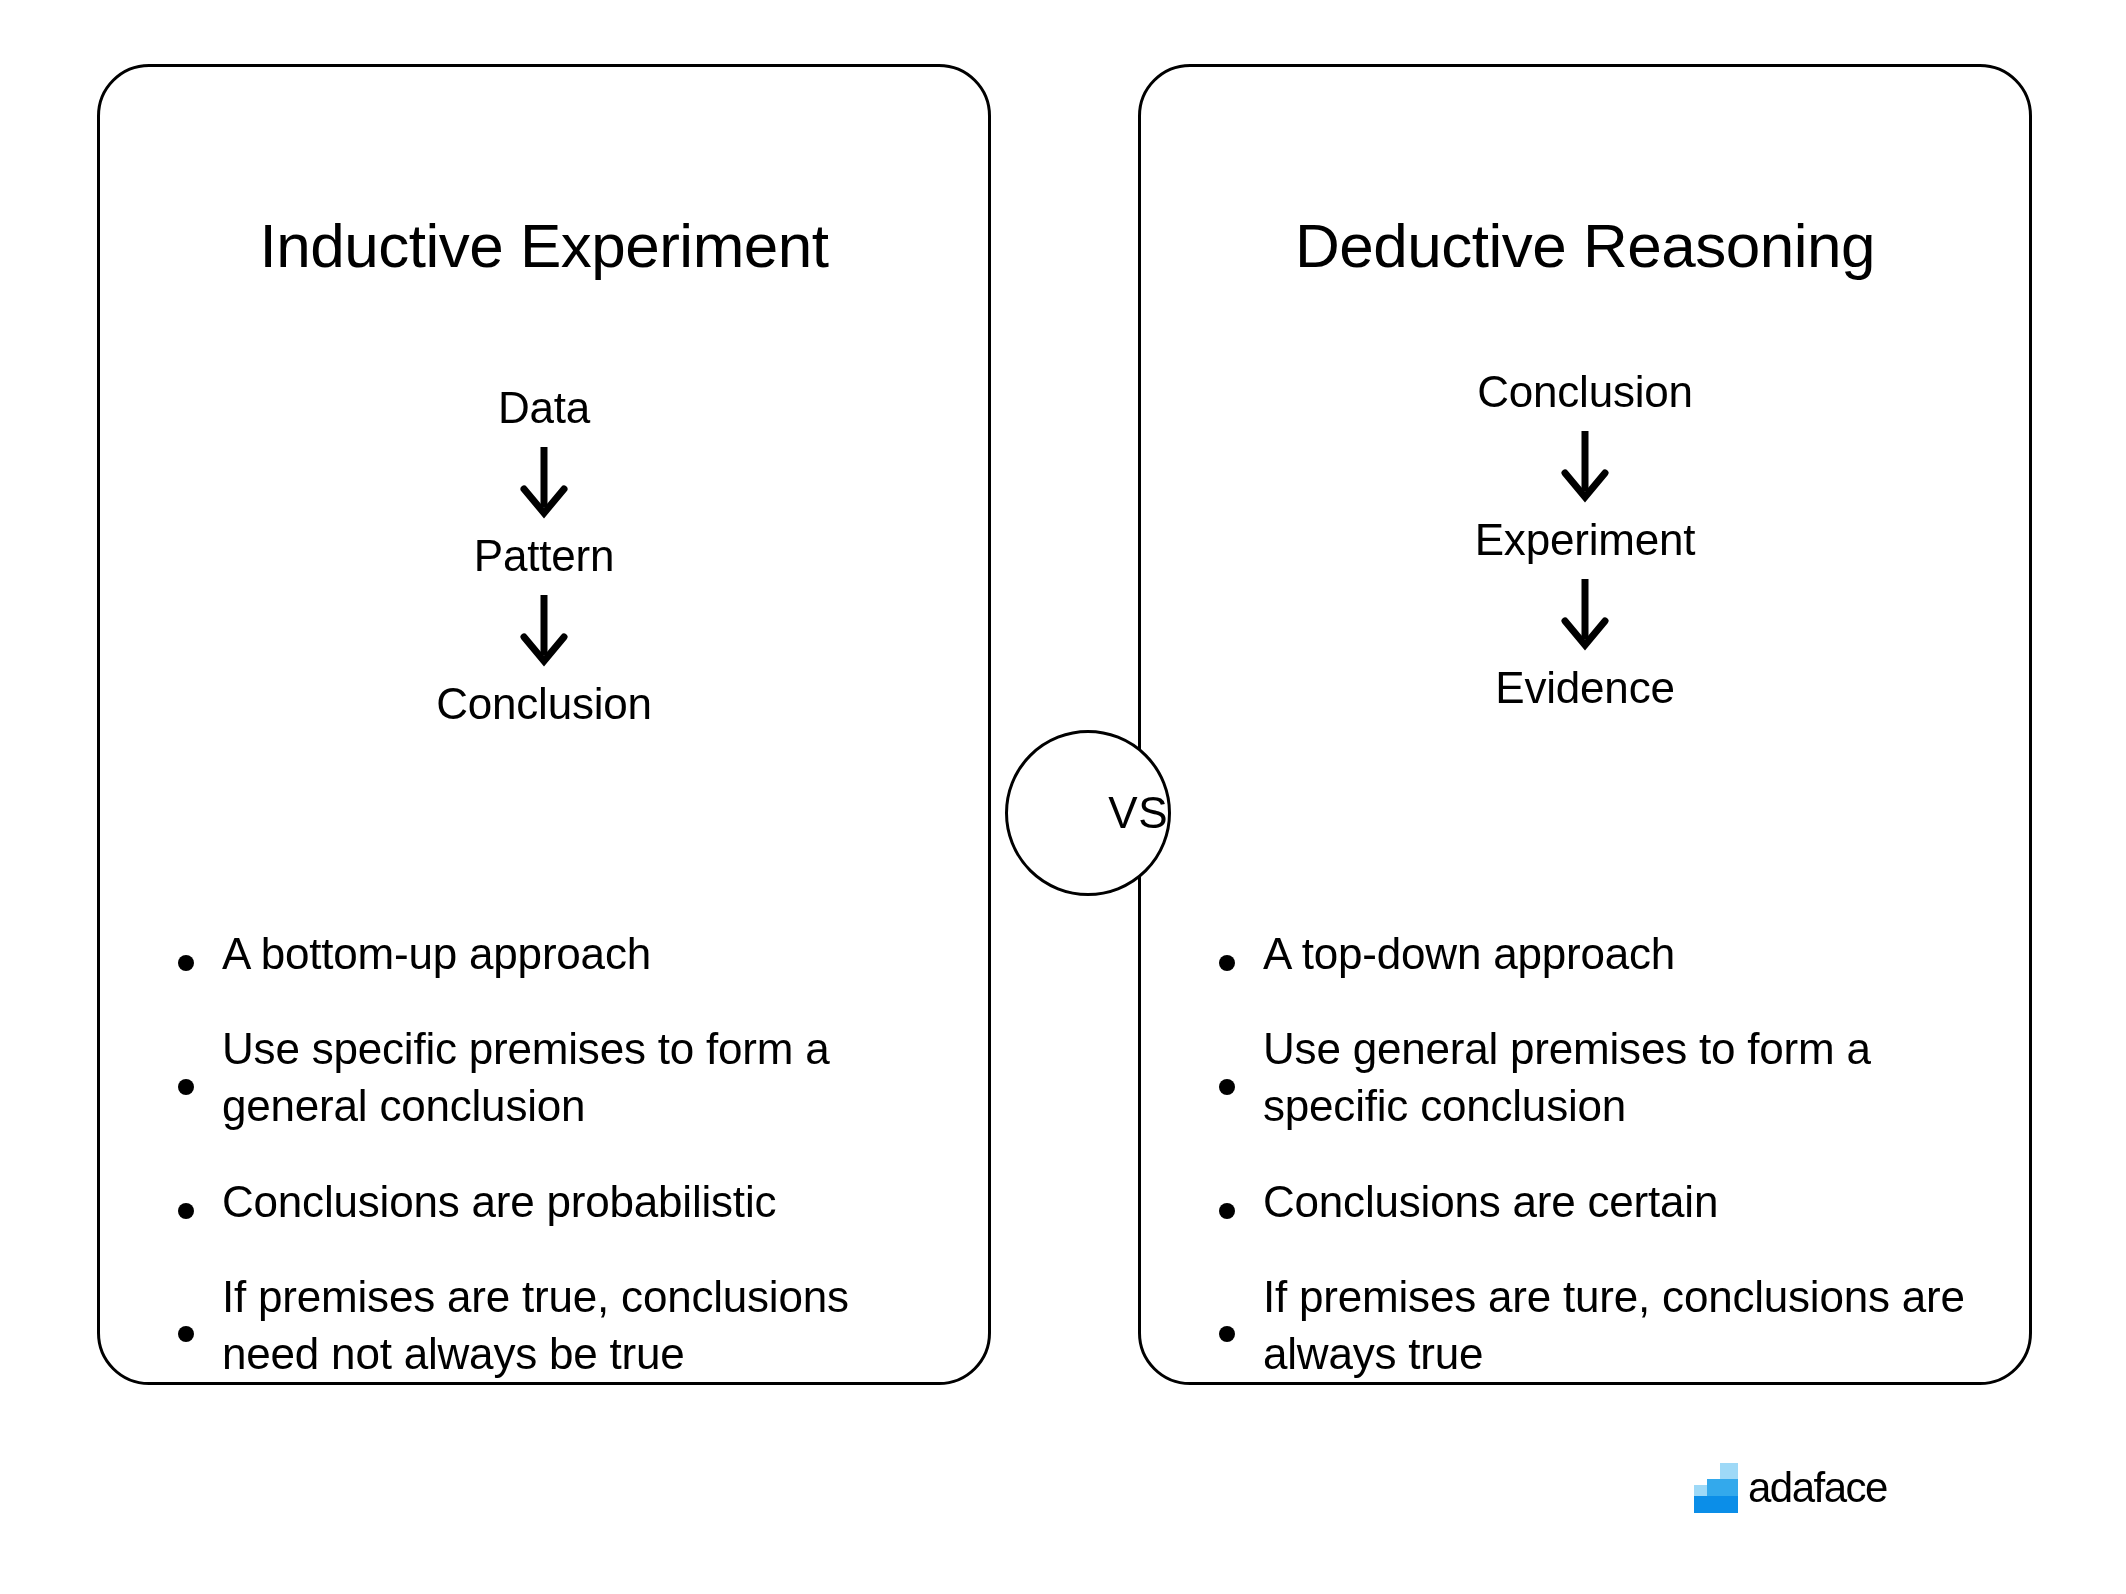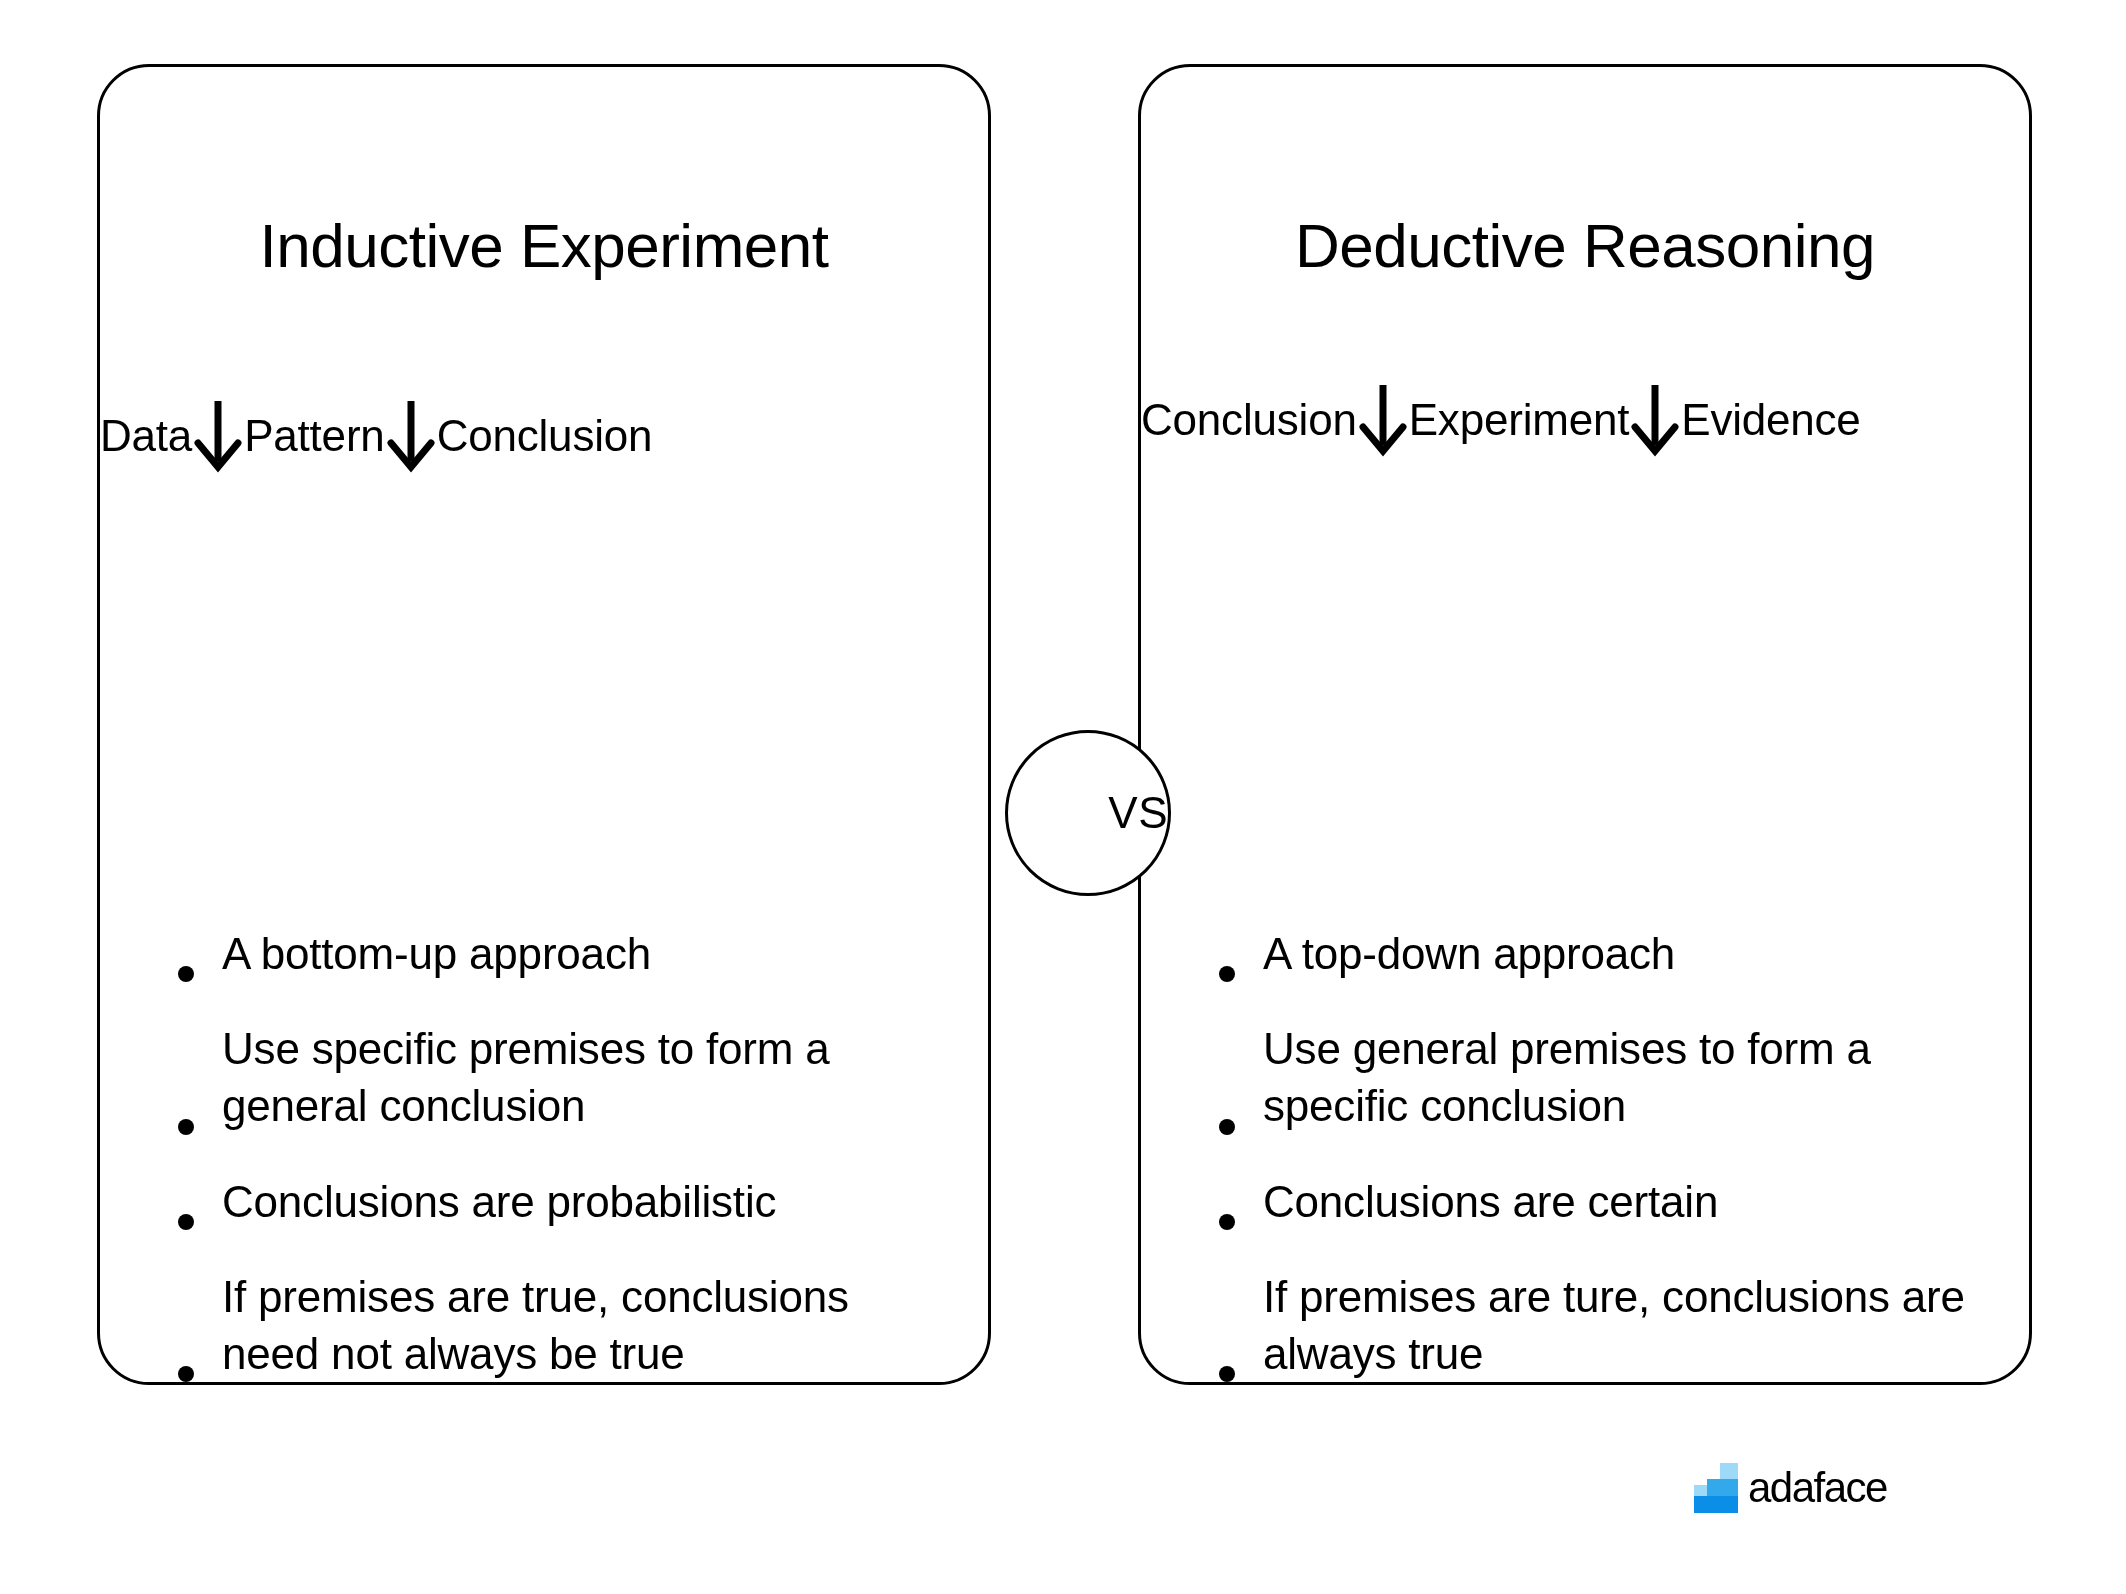--- a/index.html
+++ b/index.html
@@ -49,21 +49,21 @@
   }
   .card-left  .card-title { top: 148px; }
   .card-right .card-title { top: 148px; }
 
   
   .flow {
     position: absolute;
     left: 0;
     right: 0;
     display: flex;
-    flex-direction: row;
+    flex-direction: column;
     align-items: center;
   }
   .card-left  .flow { top: 318px; }
   .card-right .flow { top: 302px; }
 
   .flow-node {
     font-size: 44px;
     font-weight: 400;
     line-height: 1.05;
     letter-spacing: -0.2px;
@@ -85,21 +85,21 @@
     top: 858px;
     left: 78px;
     right: 40px;
     margin: 0;
     padding: 0;
     list-style: none;
   }
 
   .bullet-item {
     display: flex;
-    align-items: flex-end;
+    align-items: center;
     margin-bottom: 38px;
   }
   .bullet-item:last-child { margin-bottom: 4px; }
 
   .bullet-dot {
     flex: 0 0 auto;
     width: 16px;
     height: 16px;
     border-radius: 50%;
     background: #000000;

